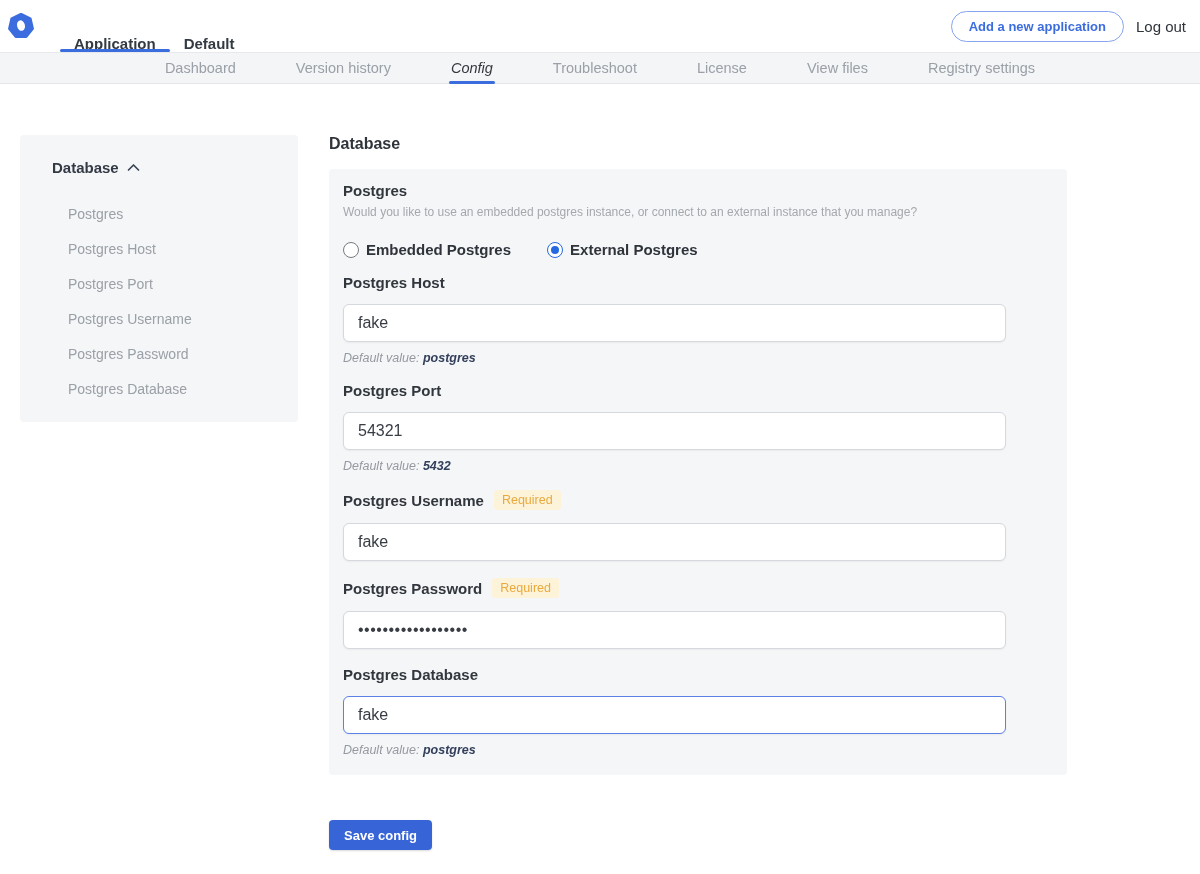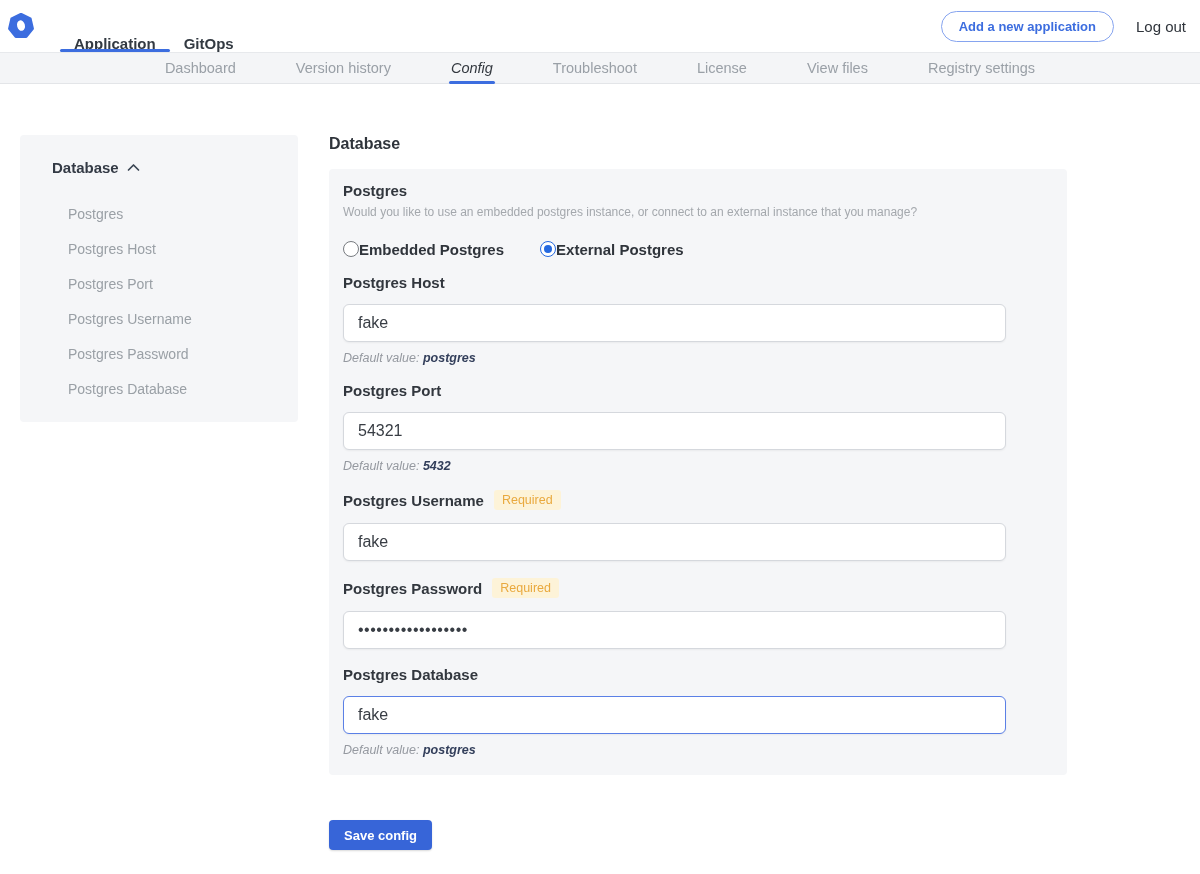--- a/index.html
+++ b/index.html
@@ -7,21 +7,21 @@
     font-family: "Liberation Sans", sans-serif; color: #32373e; overflow: hidden; }
 
   
   .topbar { height: 52px; display: flex; align-items: stretch; padding-left: 8px; padding-right: 14px; background: #fff; }
   .logo-wrap { display: flex; align-items: center; margin-right: 26px; }
   .top-tabs { display: flex; align-items: flex-end; }
   .top-tab { display: flex; align-items: center; padding: 0 14px; font-size: 15px; font-weight: 600;
     color: #333a42; cursor: pointer; position: relative; }
   .top-tab.active::after { content: ""; position: absolute; left: 0; right: 0; bottom: 0; height: 3px;
     background: var(--accent, #3c6ddf); border-radius: 2px; }
-  .top-right { margin-left: auto; display: flex; align-items: center; gap: 22px; }
+  .top-right { margin-left: auto; display: flex; align-items: center; gap: 12px; }
   .pill-btn { height: 31px; padding: 0 17px; border-radius: 16px; border: 1px solid #86a4ef;
     background: #fff; color: var(--accent, #3c6ddf); font-size: 13px; font-weight: 700;
     font-family: "Liberation Sans", sans-serif; cursor: pointer; }
   .logout { font-size: 15px; color: #2f343b; cursor: pointer; text-align: right; }
 
   
   .subnav { height: 32px; background: #f4f5f7; border-top: 1px solid #e7e9ec; border-bottom: 1px solid #e3e5e8;
     display: flex; justify-content: center; align-items: stretch; gap: 60px; }
   .subnav-item { display: flex; align-items: center; font-size: 14.5px; color: #9aa0a7;
     cursor: pointer; position: relative; }
@@ -40,21 +40,21 @@
 
   .main { width: 738px; margin-left: 31px; }
   .page-title { font-size: 16px; font-weight: 700; color: #2f343b; margin-bottom: 16px; }
 
   .panel { background: #f5f6f8; border-radius: 4px; padding: 13px 14px 18px 14px; }
 
   .item-label { font-size: 15px; font-weight: 700; color: #32373e; }
   .help-text { font-size: 12px; color: #a4a8ad; margin-top: 6px; }
 
   .radio-row { display: flex; align-items: center; gap: 36px; margin-top: 22px; margin-bottom: 16px; }
-  .radio-option { display: flex; align-items: flex-start; gap: 0; cursor: pointer; }
+  .radio-option { display: flex; align-items: flex-end; gap: 7px; cursor: pointer; }
   .radio-option .opt-label { font-size: 15px; font-weight: 700; color: #2f343b; }
   .radio { width: 16px; height: 16px; border-radius: 50%; border: 1.5px solid #777b80; background: #fff;
     display: inline-flex; align-items: center; justify-content: center; flex: none; }
   .radio.checked { border-color: #2569e0; }
   .radio.checked::after { content: ""; width: 8px; height: 8px; border-radius: 50%; background: #2569e0; }
 
   .field-group { margin-top: 17px; }
   .field-label-row { display: flex; align-items: center; gap: 10px; margin-bottom: 13px; }
   .required-badge { font-size: 12.5px; color: #e9a93e; background: #fdf3d8; padding: 3px 8px; border-radius: 3px; }
   .text-input { width: 663px; height: 38px; border: 1px solid #d5d8dd; border-radius: 6px; background: #fff;
@@ -74,21 +74,21 @@
 
 <header class="topbar">
   <div class="logo-wrap">
     <svg width="26" height="26" viewBox="0 0 24 24">
       <path d="M12 1 L20.6 5.14 L22.72 14.45 L16.77 21.91 L7.23 21.91 L1.28 14.45 L3.4 5.14 Z" fill="#3c6ddf" stroke="#3c6ddf" stroke-width="2.4" stroke-linejoin="round"></path>
       <ellipse cx="12" cy="11.6" rx="3.6" ry="4.9" fill="#ffffff" transform="rotate(-14 12 11.6)"></ellipse>
     </svg>
   </div>
   <nav class="top-tabs">
     <div class="top-tab active">Application</div>
-    <div class="top-tab">GitOps</div>
+    <div class="top-tab">Default</div>
   </nav>
   <div class="top-right">
     <button class="pill-btn">Add a new application</button>
     <div class="logout">Log out</div>
   </div>
 </header>
 
 <nav class="subnav">
   <div class="subnav-item">Dashboard</div>
   <div class="subnav-item">Version history</div>

